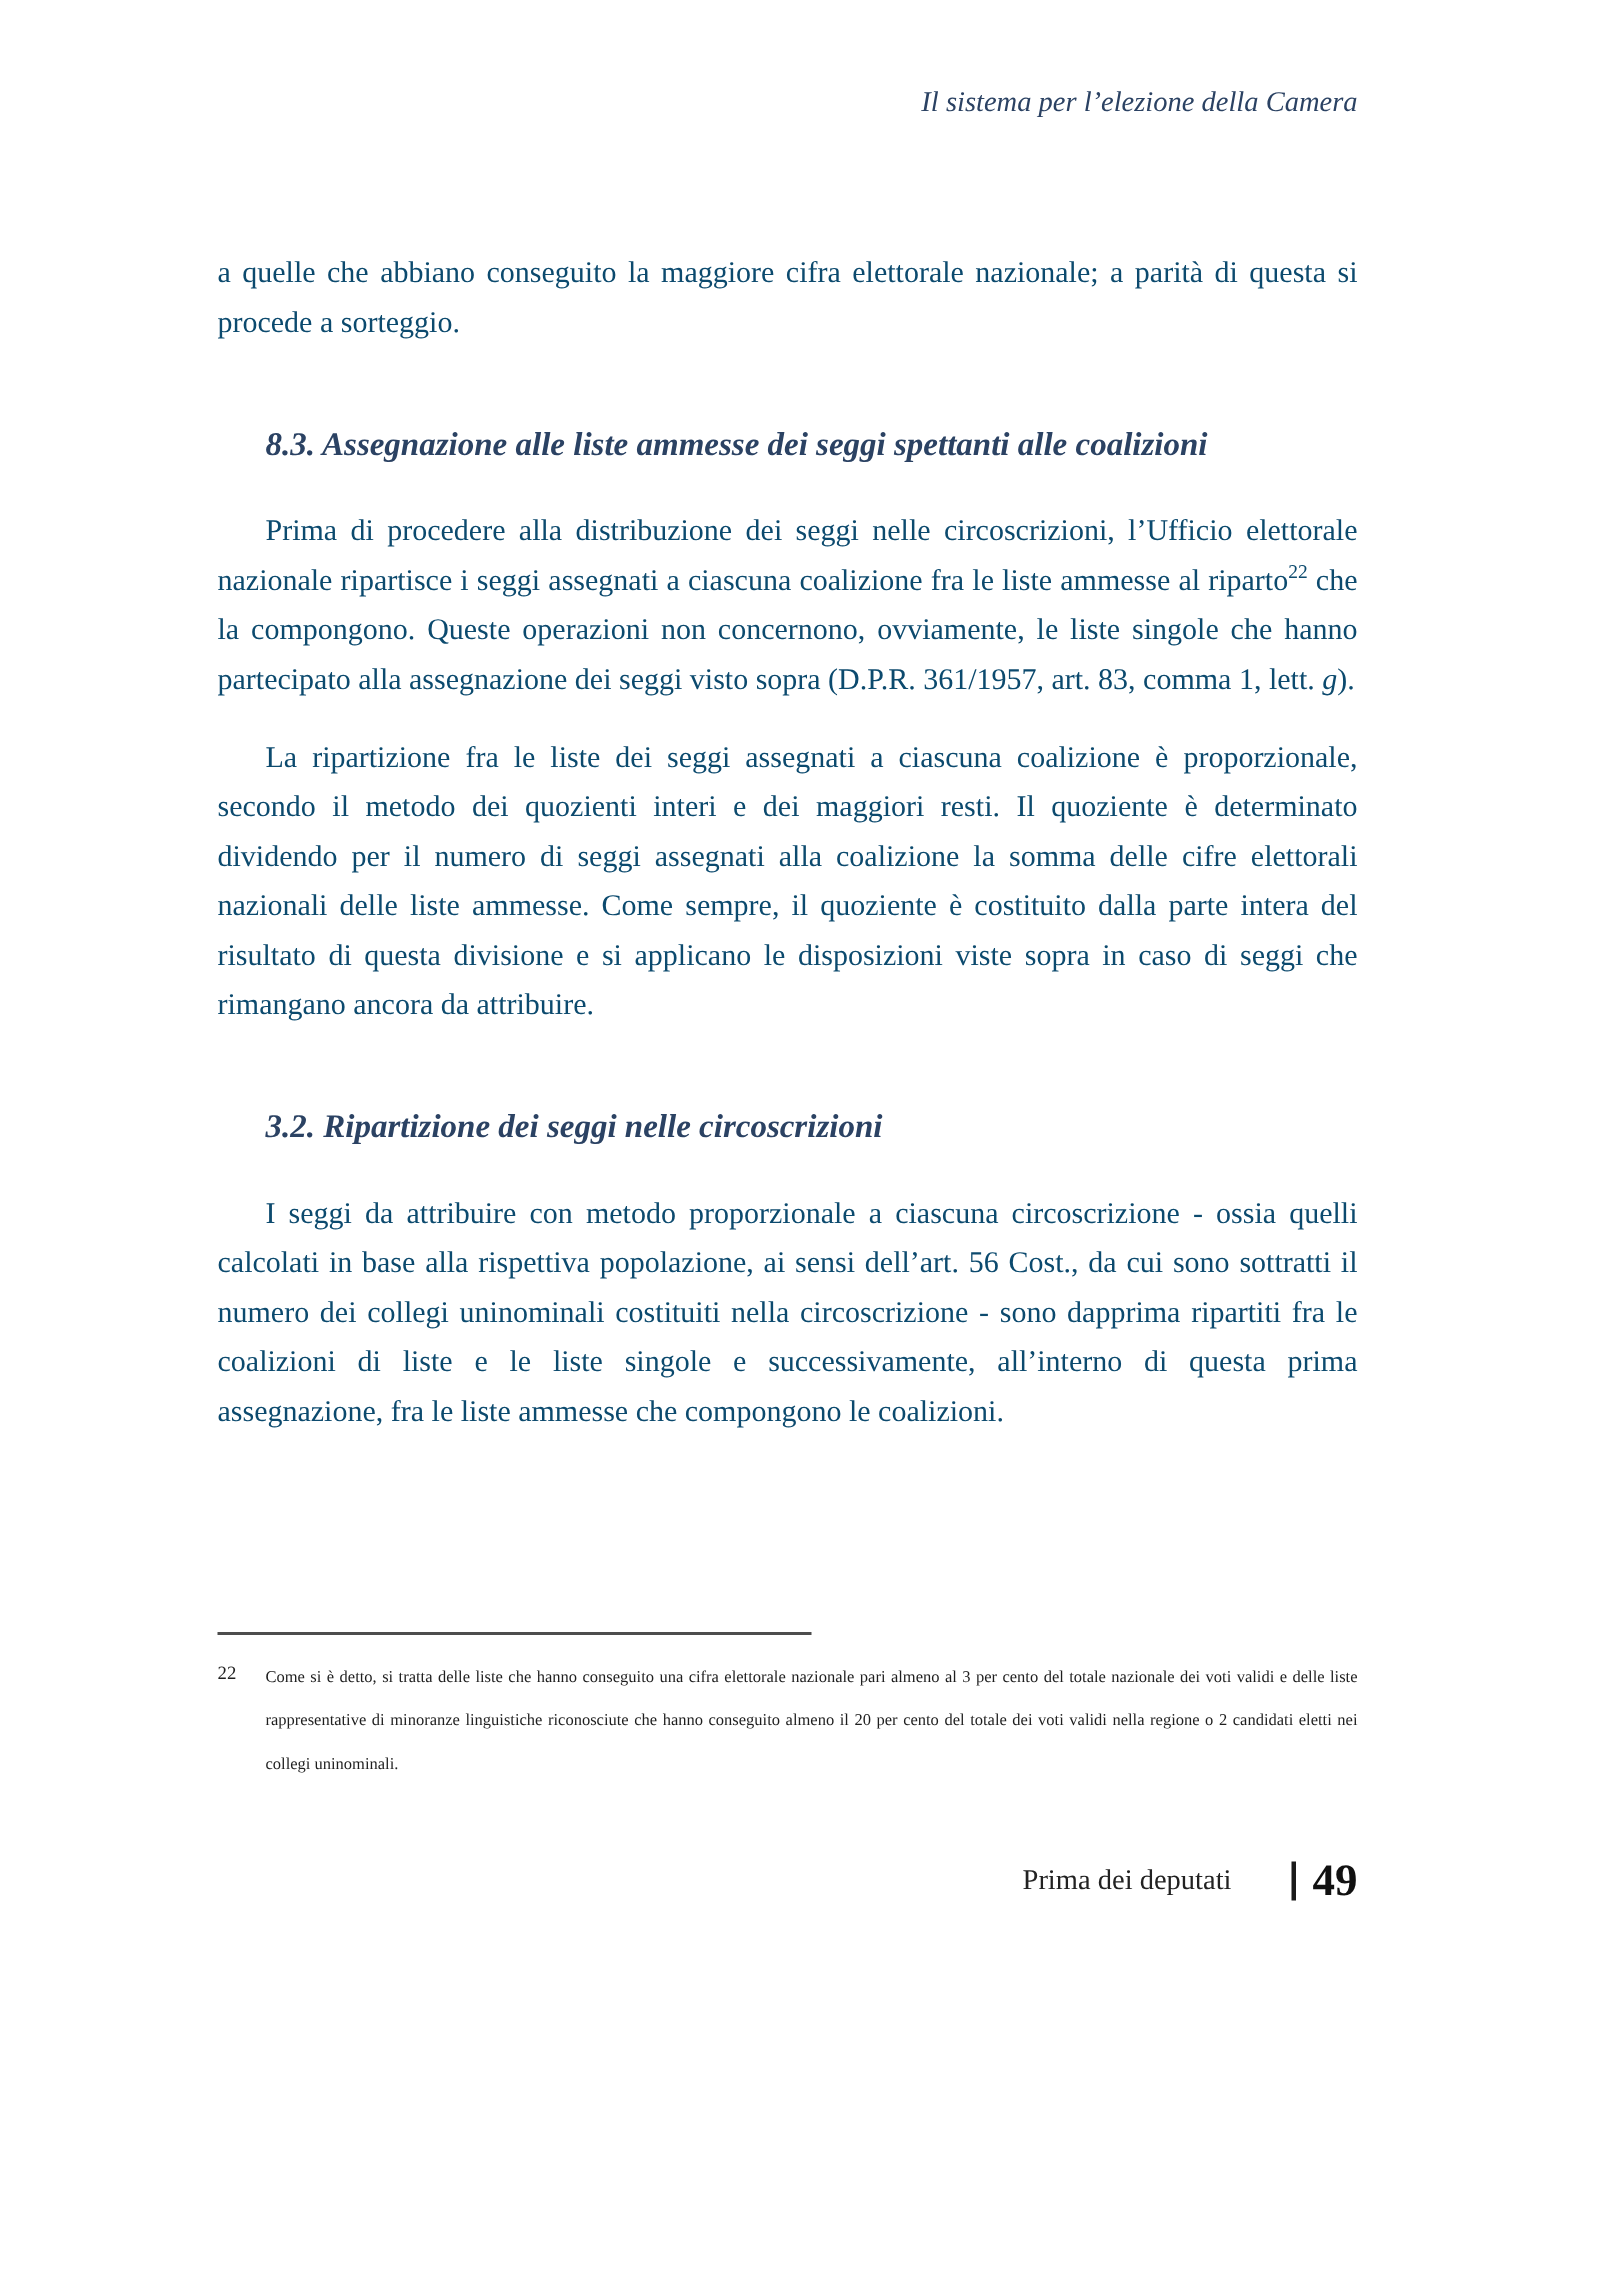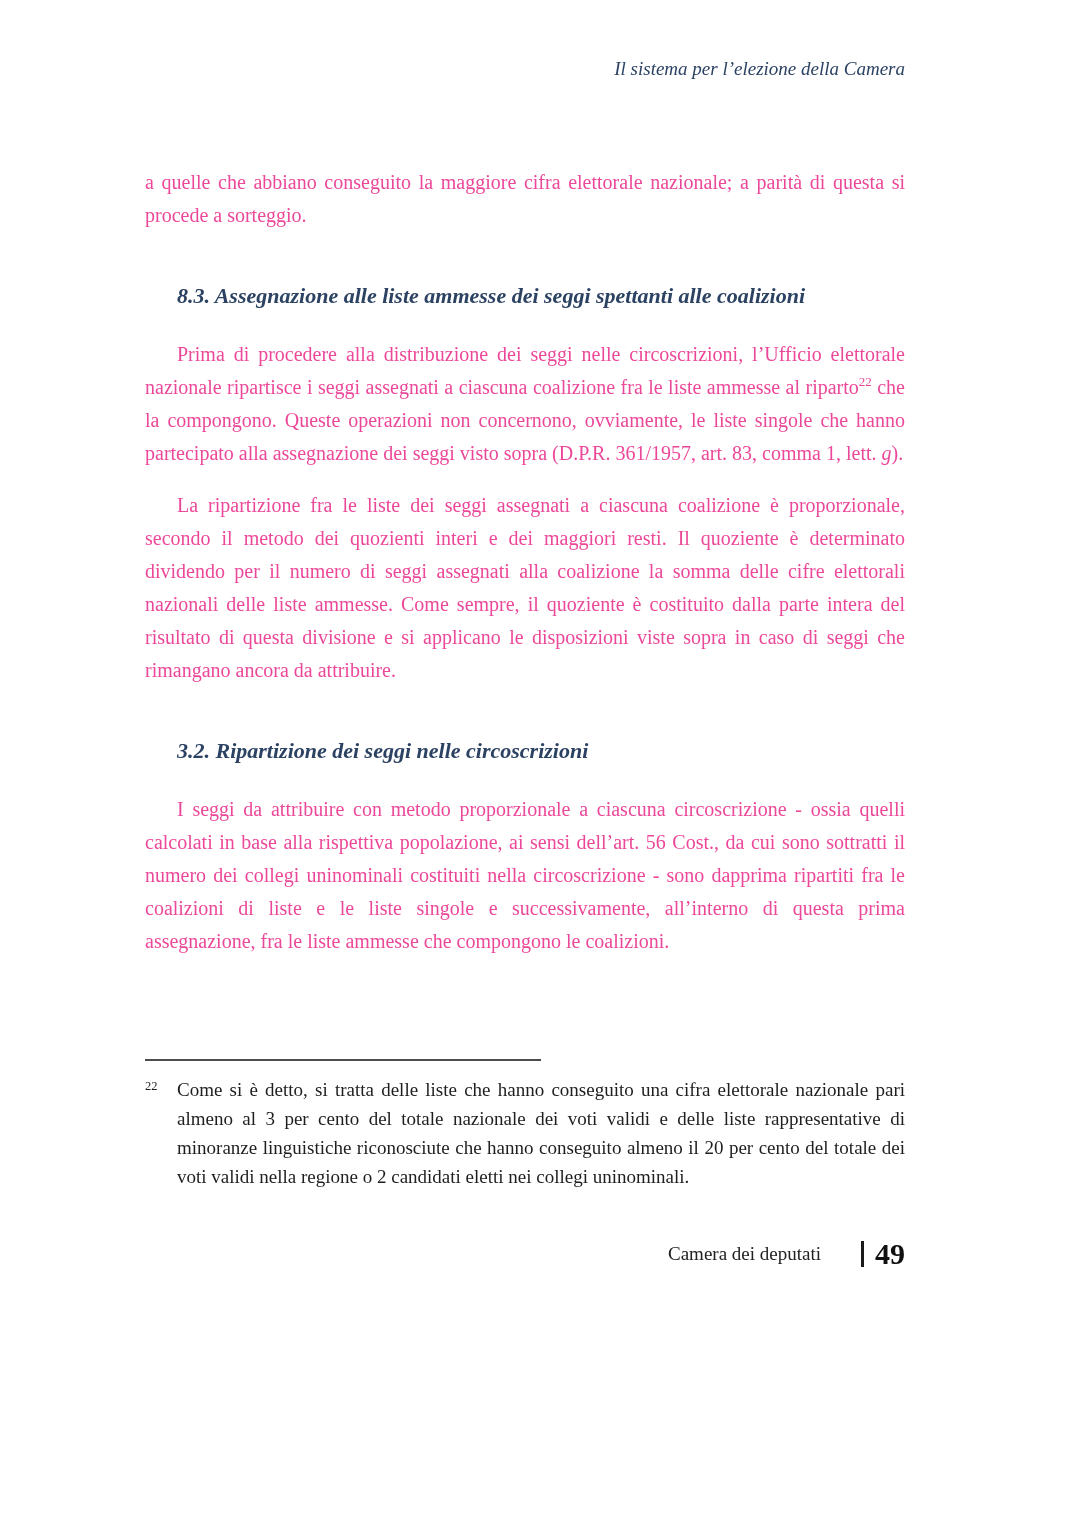--- a/index.html
+++ b/index.html
@@ -28,21 +28,21 @@
     font-style: italic;
     font-size: 19px;
     line-height: 26px;
     color: #2b4263;
   }
   .para {
     margin: 0;
     font-size: 20px;
     line-height: 33px;
     text-align: justify;
-    color: #ec4899;
+    color: #0c4a6e;
   }
   .para.intro { margin-top: 84px; }
   .para.indent { text-indent: 32px; }
   .para + .para { margin-top: 19px; }
   .section-heading {
     margin: 46px 0 24px 0;
     font-size: 22px;
     line-height: 36px;
     font-style: italic;
     font-weight: bold;
@@ -70,21 +70,21 @@
     align-items: flex-start;
   }
   .fn-marker {
     flex: 0 0 32px;
     font-size: 12.5px;
     line-height: 22px;
     color: #1e1e1e;
   }
   .fn-text {
     flex: 1;
-    font-size: 19px;
+    font-size: 11px;
     line-height: 29px;
     text-align: justify;
     color: #1e1e1e;
   }
   .page-footer {
     margin-top: 46px;
     display: flex;
     justify-content: flex-end;
     align-items: center;
   }
@@ -126,19 +126,19 @@
   <p class="para indent">I seggi da attribuire con metodo proporzionale a ciascuna circoscrizione - ossia quelli calcolati in base alla rispettiva popolazione, ai sensi dell’art. 56 Cost., da cui sono sottratti il numero dei collegi uninominali costituiti nella circoscrizione - sono dapprima ripartiti fra le coalizioni di liste e le liste singole e successivamente, all’interno di questa prima assegnazione, fra le liste ammesse che compongono le coalizioni.</p>
 
 
   <div class="bottom">
     <hr class="fn-rule">
     <div class="footnote">
       <span class="fn-marker">22</span>
       <div class="fn-text">Come si è detto, si tratta delle liste che hanno conseguito una cifra elettorale nazionale pari almeno al 3 per cento del totale nazionale dei voti validi e delle liste rappresentative di minoranze linguistiche riconosciute che hanno conseguito almeno il 20 per cento del totale dei voti validi nella regione o 2 candidati eletti nei collegi uninominali.</div>
     </div>
     <div class="page-footer">
-      <span class="footer-title">Camera dei deputati</span>
+      <span class="footer-title">Prima dei deputati</span>
       <span class="footer-bar"></span>
       <span class="footer-page">49</span>
     </div>
   </div>
 
 </div>
 
 </body></html>

